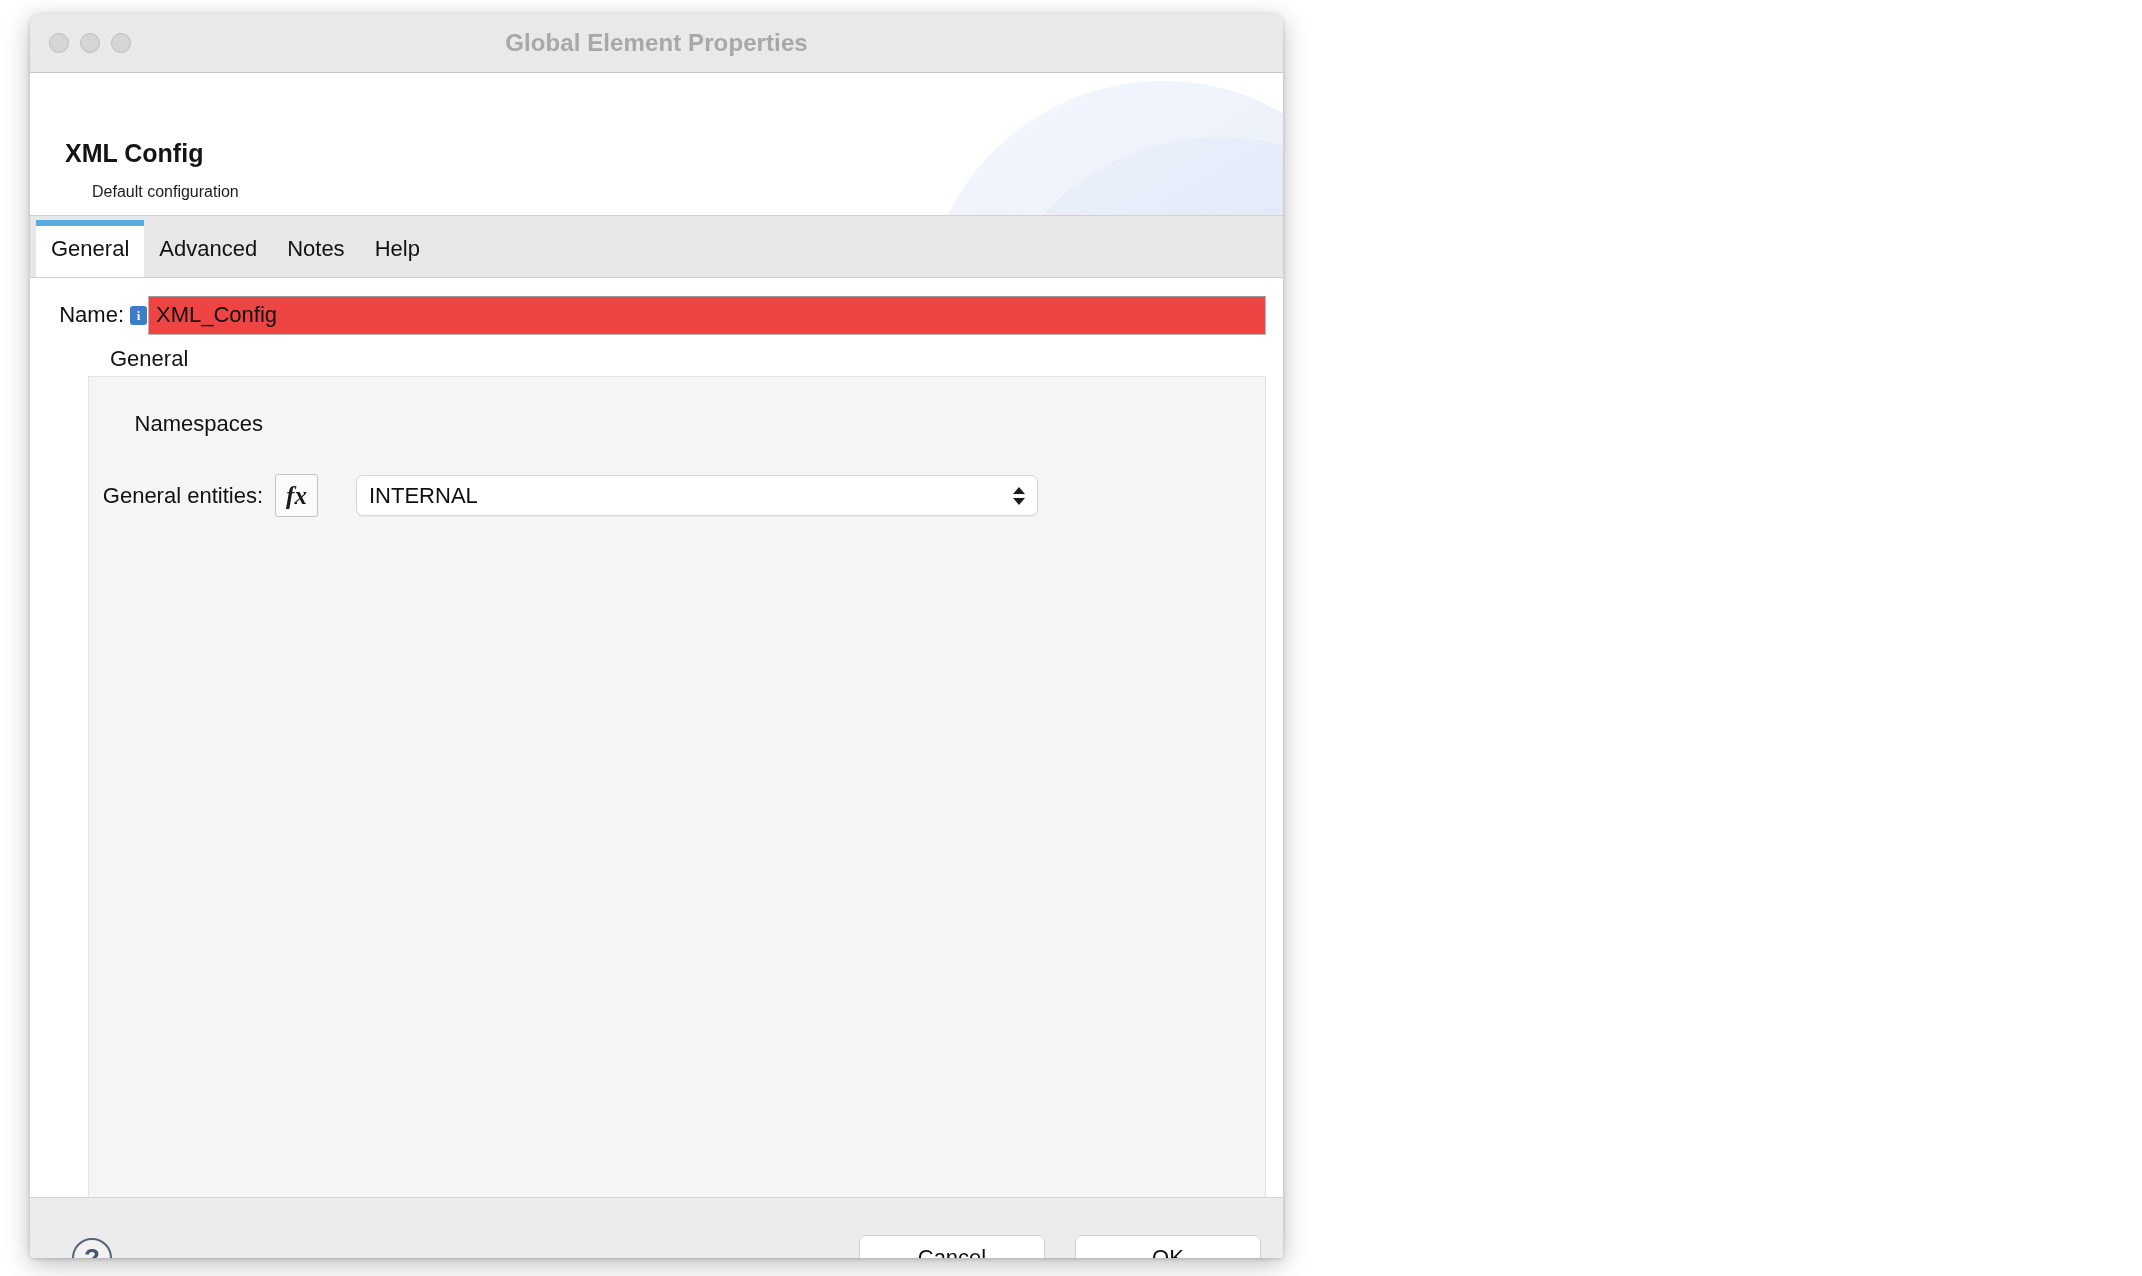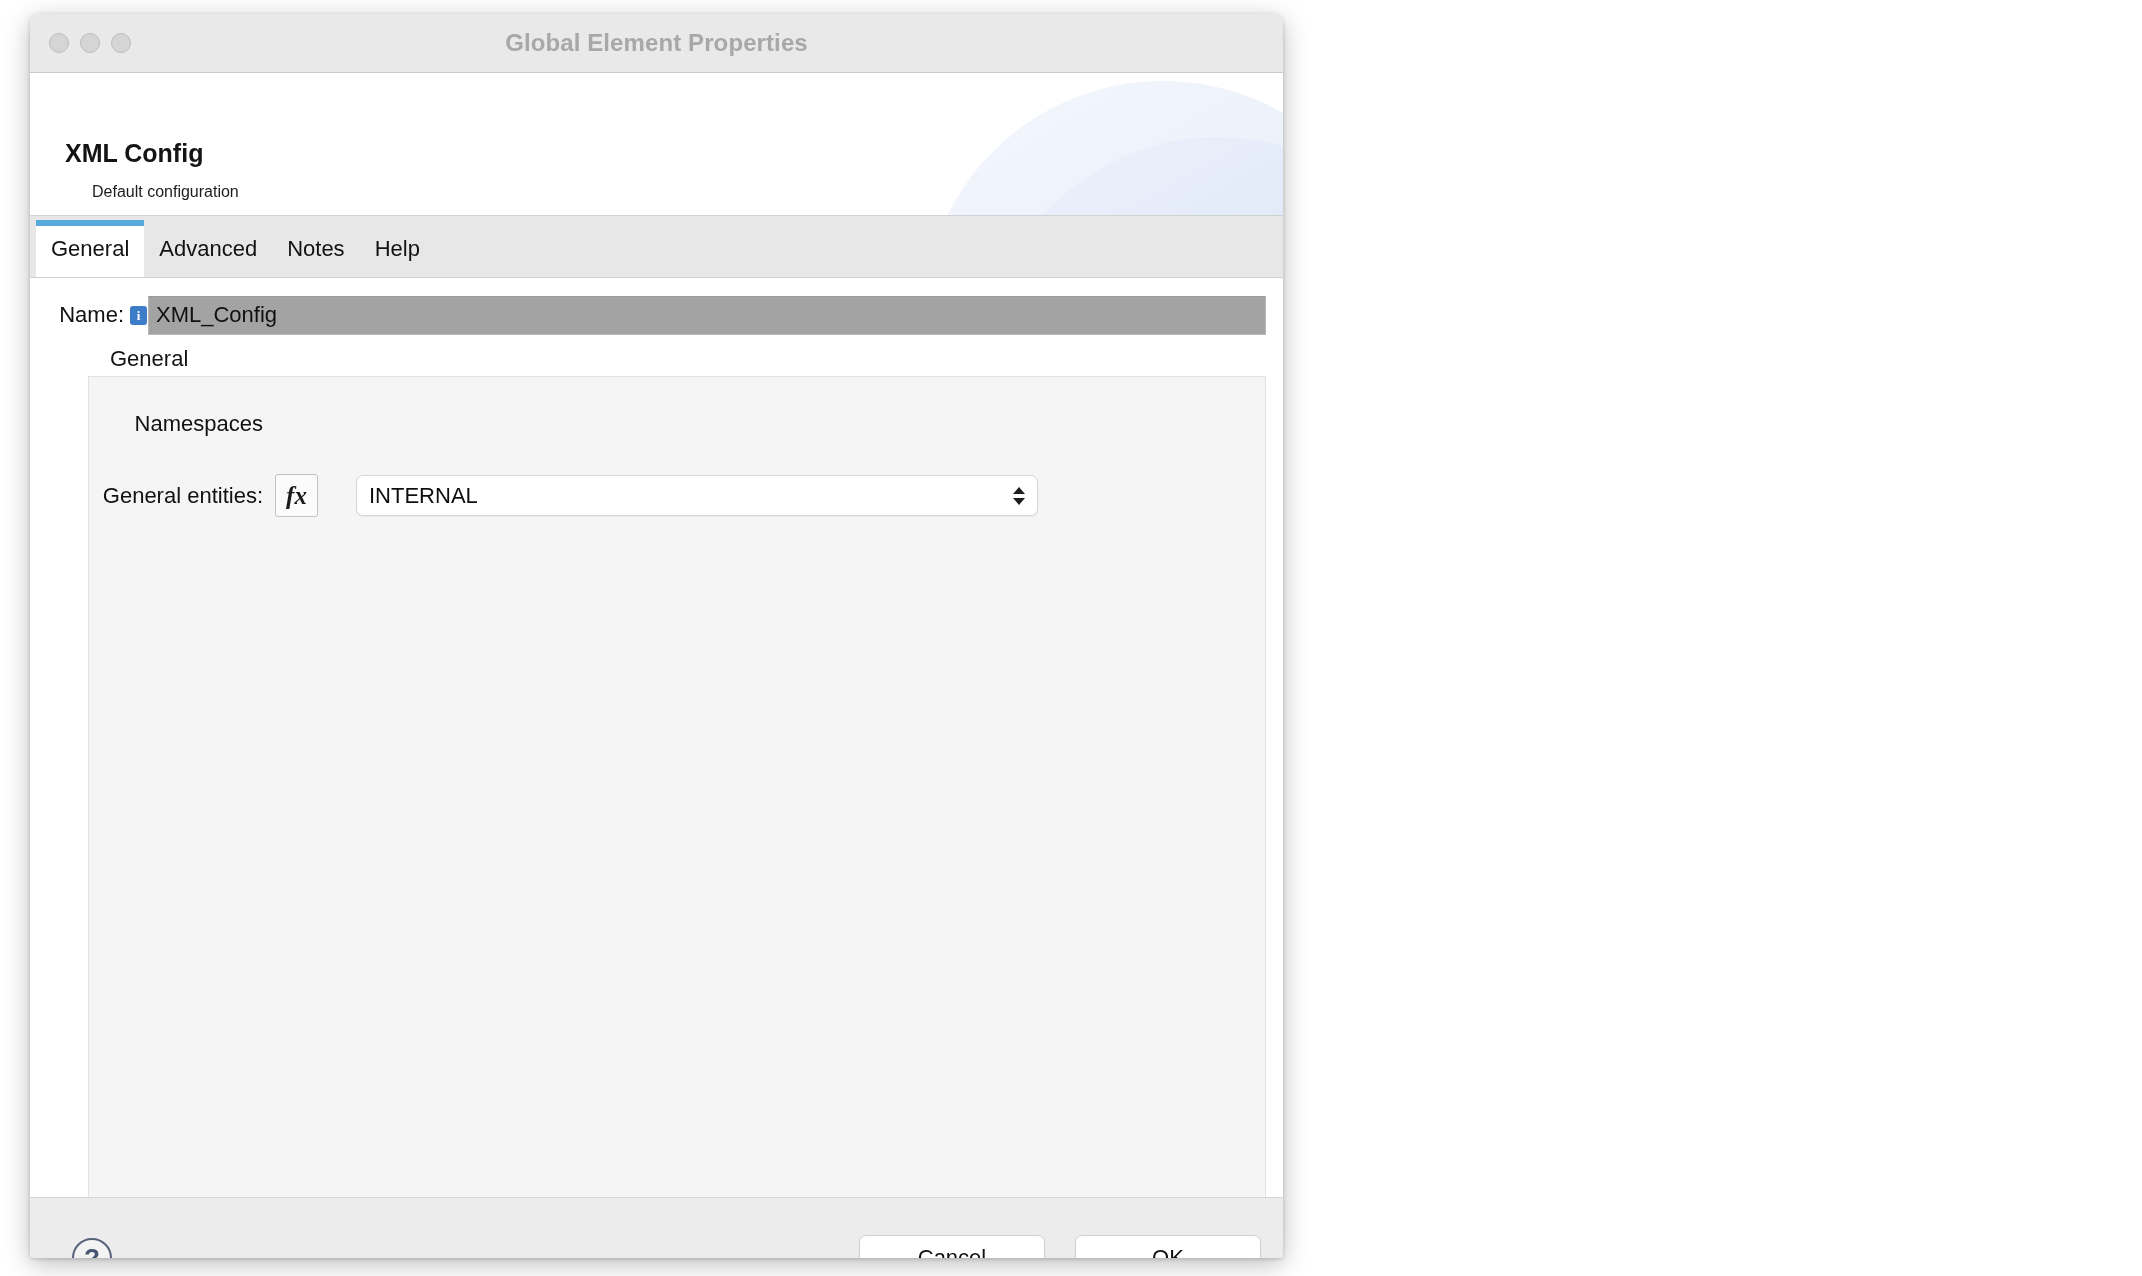--- a/index.html
+++ b/index.html
@@ -187,21 +187,21 @@
     line-height: 19px;
     text-align: center;
     font-family: "Liberation Serif", serif;
     margin-right: 1px;
     flex: none;
   }
   .name-input {
     flex: 1;
     margin-right: 17px;
     height: 39px;
-    background: #a3a3a3;
+    background: #ef4444;
     border: 1px solid #b9b9b9;
     border-top-color: #9a9a9a;
     box-sizing: border-box;
     font-size: 22px;
     color: #101010;
     padding: 0 7px;
     line-height: 37px;
     outline: none;
     font-family: "Liberation Sans", sans-serif;
     border-radius: 0;

